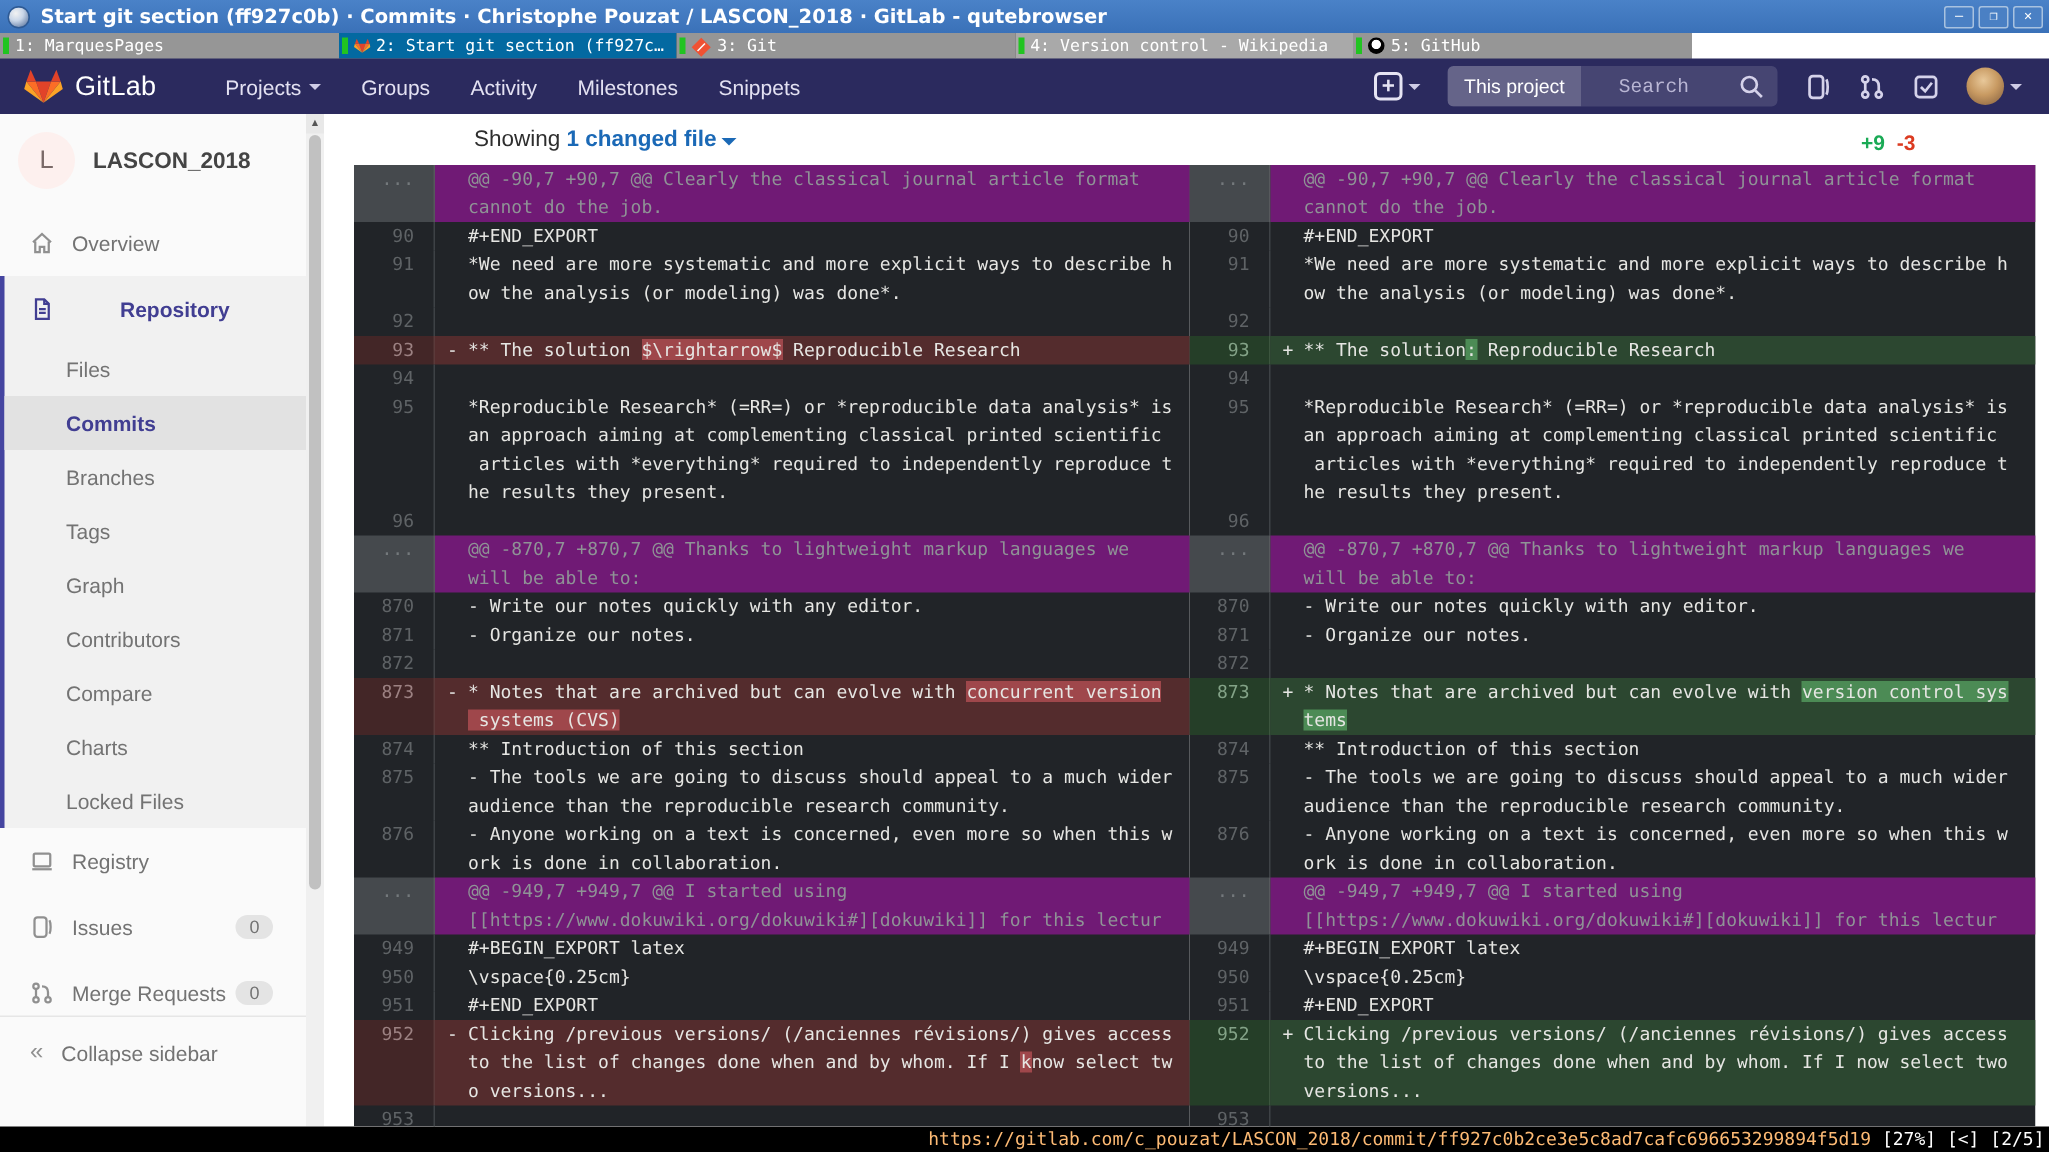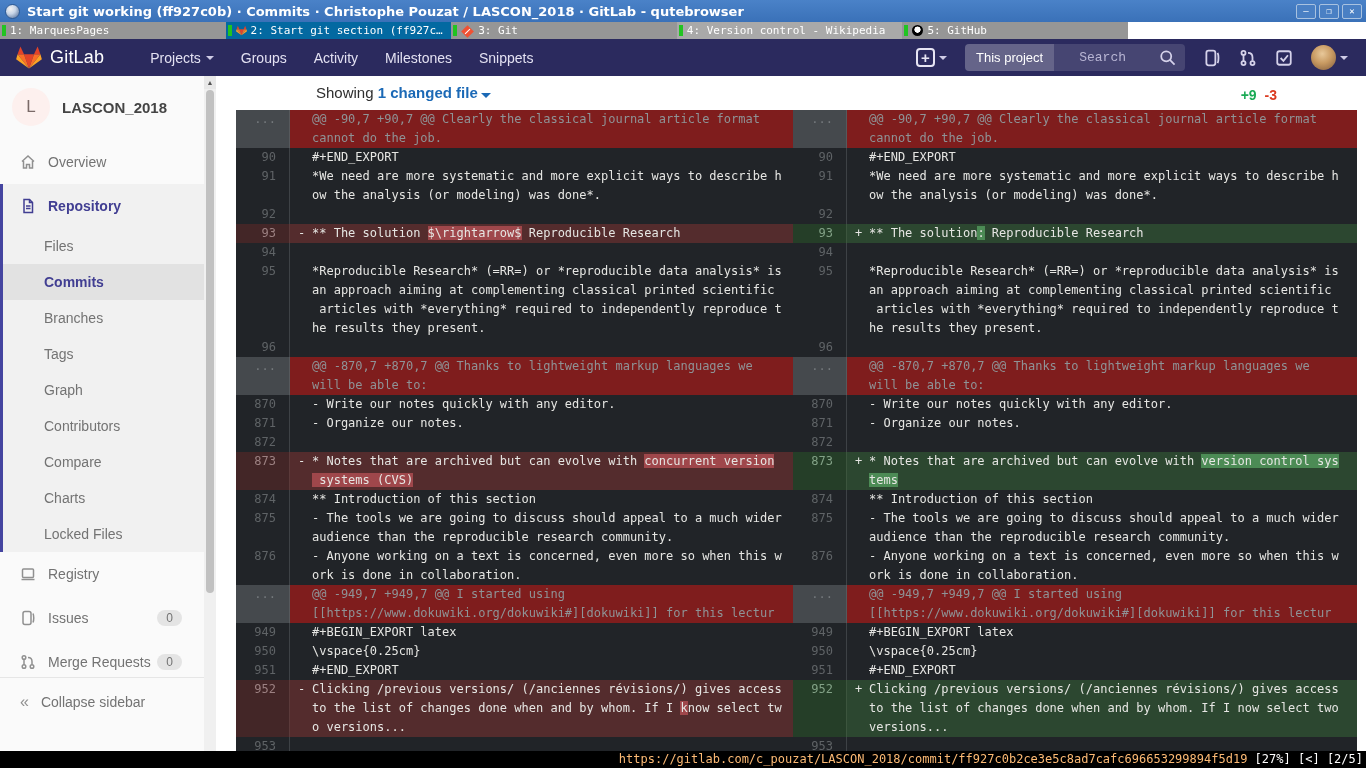--- a/index.html
+++ b/index.html
@@ -66,21 +66,21 @@
   .sb-arrow { width:12px; height:13px; background:#e8e8e8; color:#555; font-size:7px; text-align:center; line-height:13px; }
   .sb-thumb { position:absolute; left:2px; top:14px; width:8px; height:503px; background:#c1c1c1; border-radius:4px; }
   .proj-row { display:flex; align-items:center; padding:12px 10px 14px 12px; }
   .proj-avatar { width:38px; height:38px; border-radius:50%; background:#fdf0ee; color:#7a6a68;
     font-size:17px; display:flex; align-items:center; justify-content:center; }
   .proj-name { margin-left:12px; font-size:15px; font-weight:600; color:#444; }
   .sb-item { display:flex; align-items:center; height:44px; padding-left:20px; color:#737373; font-size:14px; position:relative; }
   .sb-item .sb-label { margin-left:12px; }
   .sb-ico { width:16px; height:16px; stroke:#909090; fill:none; stroke-width:1.5; flex:none; }
   .repo-section { background:#f1f1f1; border-left:3px solid #4545a0; }
-  .repo-section .sb-item { padding-left:17px; }
+  .repo-section .sb-item { padding-left:17px;gap:32px; }
   .repo-head { color:#413e92; font-weight:600; }
   .repo-head .sb-ico { stroke:#413e92; }
   .repo-items { list-style:none; }
   .repo-items li { height:36px; line-height:36px; padding-left:41px; font-size:14px; color:#737373; }
   .repo-items li.active { background:#e2e2e2; color:#413e92; font-weight:600; }
   .badge { margin-left:auto; margin-right:22px; background:#e4e4e4; border-radius:9px;
     font-size:12px; padding:1px 9px; color:#737373; }
   .collapse-row { position:absolute; left:0; bottom:26px; width:204px; border-top:1px solid #e6e6e6;
     height:48px; display:flex; align-items:center; padding-left:20px; color:#737373; font-size:14px; }
   .collapse-row .chev { font-size:16px; color:#909090; margin-right:12px; }
@@ -96,41 +96,41 @@
   
   .diff { position:absolute; left:236px; top:34px; width:1121px; height:641px; overflow:hidden;
     display:flex; font-family:"DejaVu Sans Mono", monospace; }
   .pane { background:#212428; } .pane-old { width:557px; } .pane-new { width:564px; }
   .drow { display:flex; }
   .gut { width:54px; flex:none; text-align:right; padding-right:13px;
     font-size:12px; line-height:19px; color:#5f6366; border-right:1px solid #3e4246; }
   .code { flex:1; position:relative; padding:0 6px 0 22px; font-size:12px; line-height:19px; color:#e6e6e3; overflow:hidden; }
   .cline { white-space:pre; height:19px; }
   .sign { position:absolute; left:8px; top:0; font-size:12px; line-height:19px; }
-  .match .code { background:#7f1d1d; color:#8f9396; }
+  .match .code { background:#701a75; color:#8f9396; }
   .match .gut  { background:#45494d; color:#74797c; border-right-color:#56595c; }
   .removed .code { background:#542c2d; }
   .removed .gut  { background:#432627; color:#9c8182; border-right-color:#5b3a3a; }
   .removed .hl { background:#9f474b; }
   .added .code { background:#2c4730; }
   .added .gut  { background:#253e28; color:#83a287; border-right-color:#3c553e; }
   .added .hl { background:#4c8b55; }
 
   
   .statusbar { position:absolute; left:0; top:751px; width:1366px; height:17px; background:#000;
     font-family:"DejaVu Sans Mono", monospace; font-size:12px; line-height:17px;
     display:flex; justify-content:flex-end; padding-right:3px; white-space:pre; }
   .sb-url { color:#fdba74; } .sb-white { color:#fff; }
 </style>
 </head>
 <body>
 
 <div class="titlebar">
   <div class="qb-icon"></div>
-  <div class="win-title">Start git working (ff927c0b) · Commits · Christophe Pouzat / LASCON_2018 · GitLab - qutebrowser</div>
+  <div class="win-title">Start git section (ff927c0b) · Commits · Christophe Pouzat / LASCON_2018 · GitLab - qutebrowser</div>
   <div class="win-controls" id="win-controls">
       <div class="win-btn">–</div>
       <div class="win-btn">❐</div>
       <div class="win-btn">✕</div>
     </div>
 </div>
 
 <div class="tabbar" id="tabbar">
     <div class="tab">
       <span class="tab-ind" style="background: rgb(33, 196, 33);"></span>

